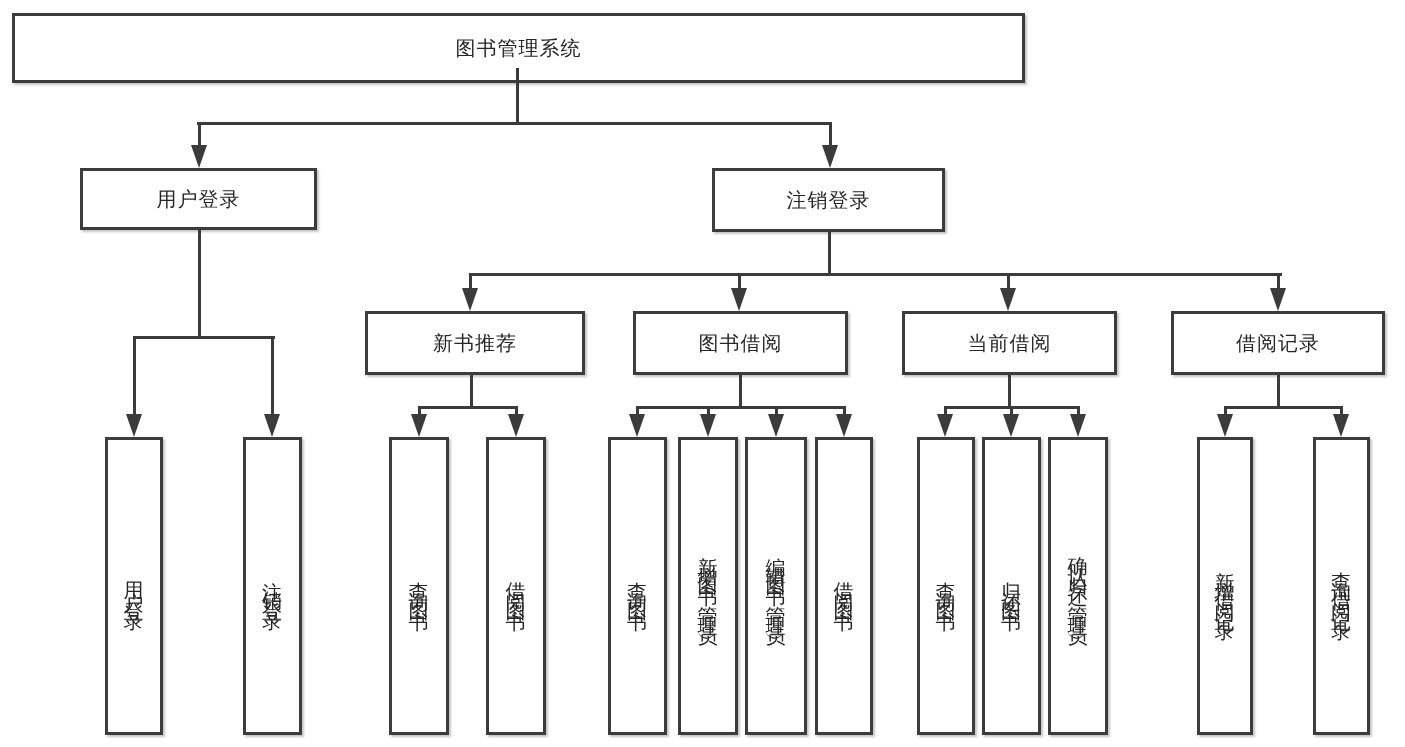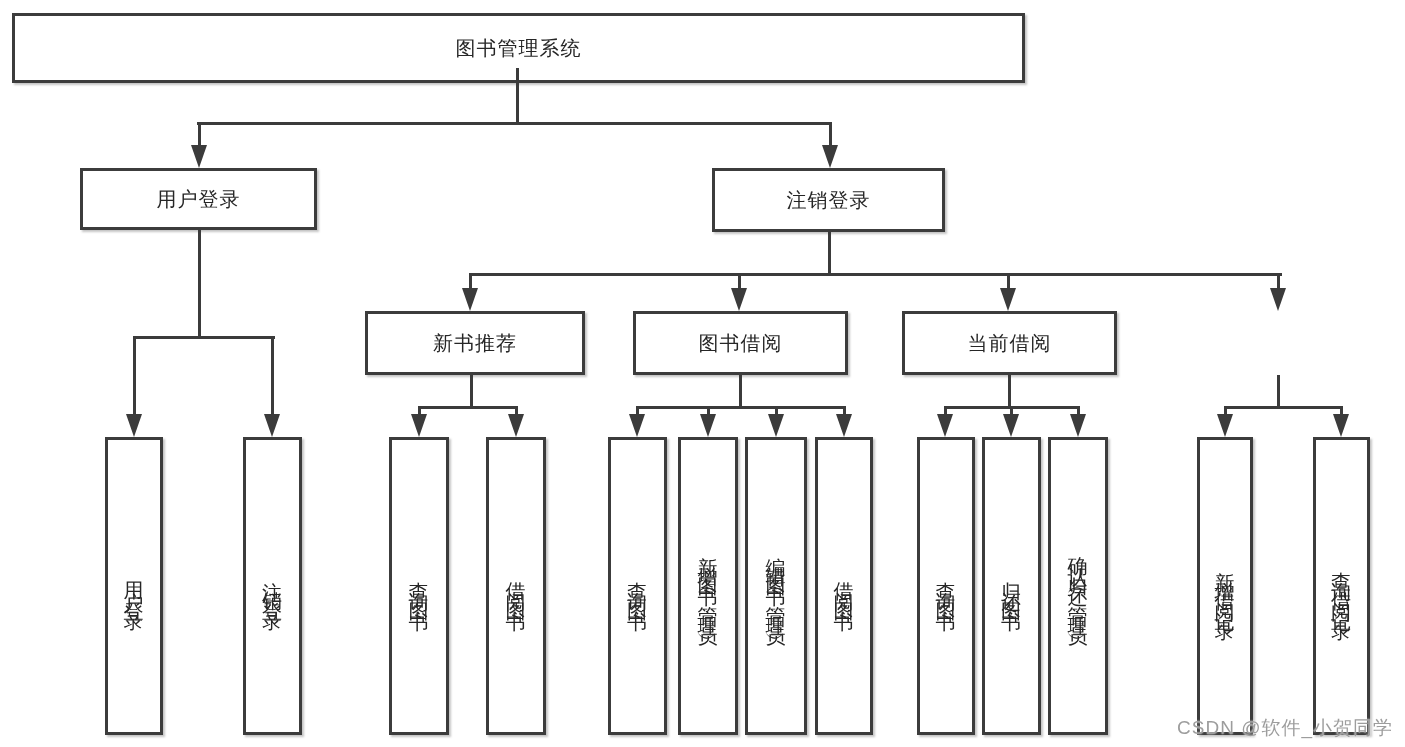--- a/index.html
+++ b/index.html
@@ -35,20 +35,21 @@
 <div id="canvas">
 
   <div class="box" style="left:12px;top:13px;width:1013px;height:70px">图书管理系统</div>
 
   <div class="box" style="left:80px;top:168px;width:237px;height:62px">用户登录</div>
   <div class="box" style="left:712px;top:168px;width:233px;height:64px">注销登录</div>
 
   <div class="box" style="left:365px;top:311px;width:220px;height:64px">新书推荐</div>
   <div class="box" style="left:633px;top:311px;width:215px;height:64px">图书借阅</div>
   <div class="box" style="left:902px;top:311px;width:215px;height:64px">当前借阅</div>
+  <div class="box" style="left:1171px;top:311px;width:214px;height:64px">借阅记录</div>
 
   <div class="box v" style="left:105px;top:437px;width:58px;height:298px">用户登录</div>
   <div class="box v" style="left:243px;top:437px;width:59px;height:298px">注销登录</div>
 
   <div class="box v" style="left:389px;top:437px;width:60px;height:298px">查询图书</div>
   <div class="box v" style="left:486px;top:437px;width:60px;height:298px">借阅图书</div>
 
   <div class="box v" style="left:608px;top:437px;width:59px;height:298px">查询图书</div>
   <div class="box v" style="left:678px;top:437px;width:60px;height:298px">新增图书（管理员）</div>
   <div class="box v" style="left:745px;top:437px;width:62px;height:298px">编辑图书（管理员）</div>
@@ -115,14 +116,13 @@
   <div class="ln" style="left:1077px;top:406px;width:3px;height:14px"></div>
   <div class="arr" style="left:1070px;top:414px"></div>
 
   <div class="ln" style="left:1277px;top:375px;width:3px;height:34px"></div>
   <div class="ln" style="left:1224px;top:406px;width:119px;height:3px"></div>
   <div class="ln" style="left:1224px;top:406px;width:3px;height:14px"></div>
   <div class="arr" style="left:1217px;top:414px"></div>
   <div class="ln" style="left:1340px;top:406px;width:3px;height:14px"></div>
   <div class="arr" style="left:1333px;top:414px"></div>
 
-  <div class="watermark">CSDN @软件_小贺同学</div>
 </div>
 
 </body></html>

